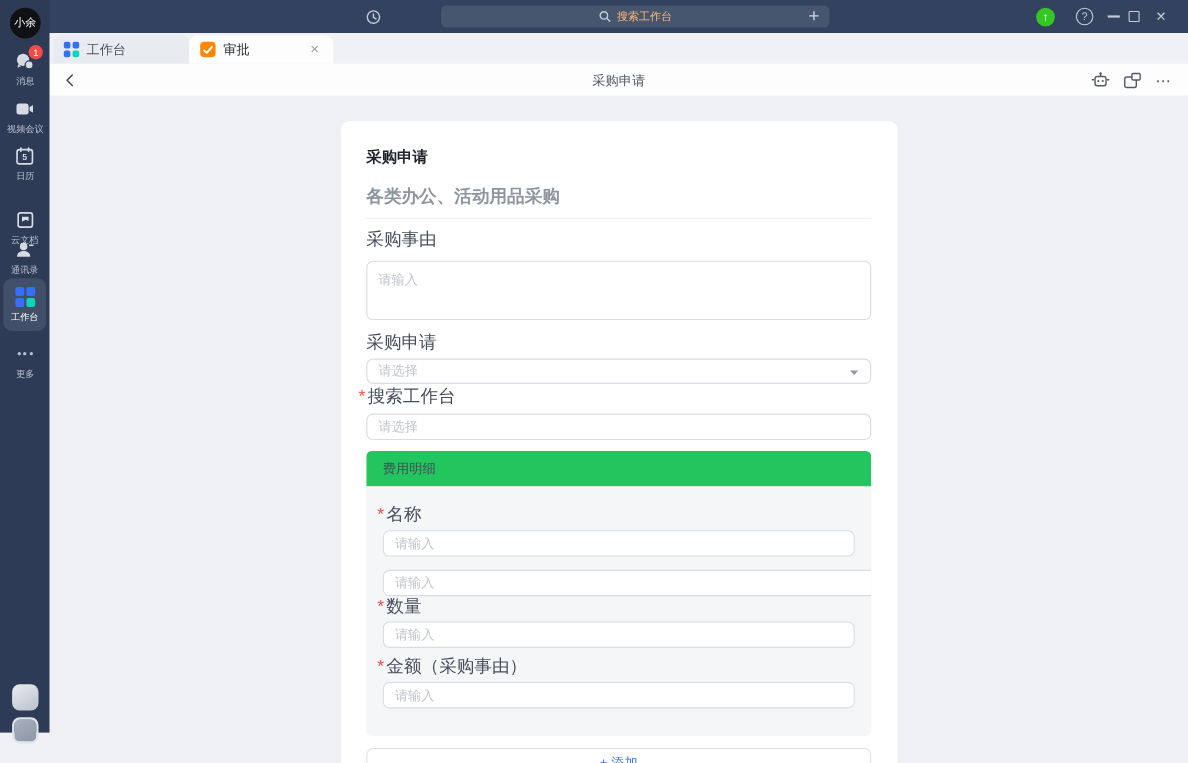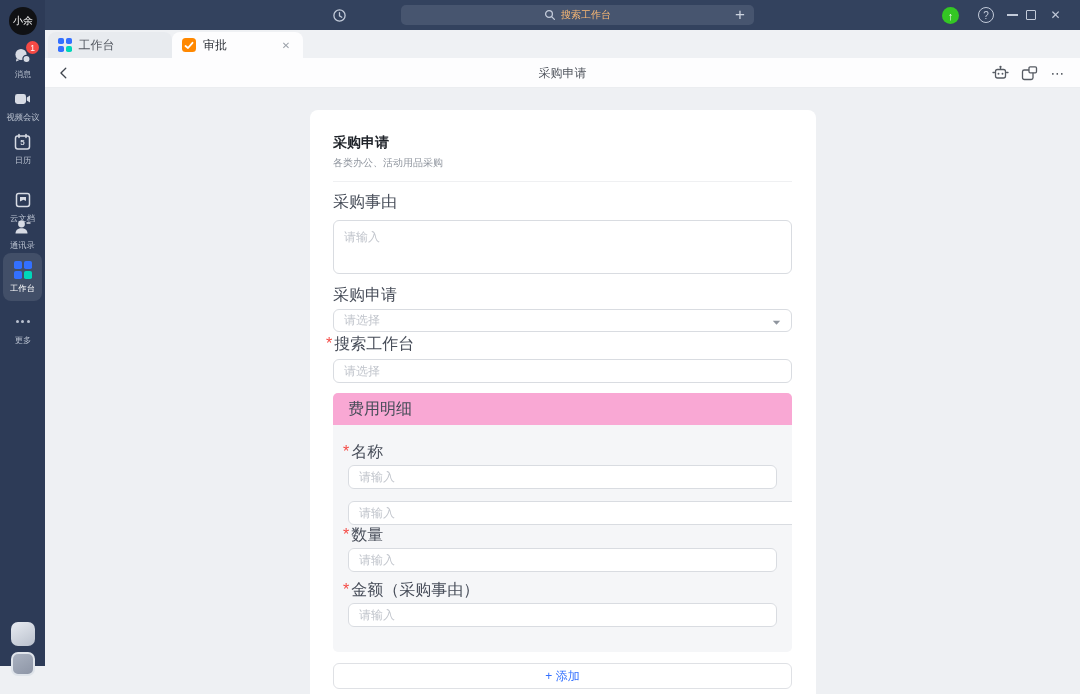--- a/index.html
+++ b/index.html
@@ -57,39 +57,39 @@
   .ctitle { position:absolute; left:0; right:0; top:0; height:30px; line-height:30px; text-align:center; font-size:12px; color:#51565e; pointer-events:none; }
   .cicons { position:absolute; right:13px; top:0; height:30px; display:flex; align-items:center; gap:11px; }
   .cicon { width:18px; height:18px; display:flex; align-items:center; justify-content:center; cursor:pointer; color:#565b63; }
   .hmore { font-size:14px; color:#565b63; letter-spacing:1px; }
 
   
   .main { position:absolute; left:45px; top:88px; width:1035px; height:606px; background:#eef0f3; overflow:hidden; }
   .card { position:absolute; left:265px; top:22px; width:506px; height:640px; background:#ffffff; border-radius:8px;
     padding:22px 24px 0 23px; }
   .form-title { font-size:14px; font-weight:bold; color:#1f2329; line-height:20px; }
-  .form-sub { font-size:10px; color:#8f959e; line-height:16px; margin-top:3px; }
+  .form-sub { font-size:16px; color:#8f959e; line-height:16px; margin-top:20px;font-weight:bold; }
   .divider { height:1px; background:#eff0f2; margin-top:10px; }
   .flabel { font-size:16px; color:#474d59; line-height:12px; }
   .flabel.mt1 { margin-top:14px; }
   .flabel.mt2 { margin-top:15px; }
   .flabel.req { margin-left:-7px; margin-top:6px; }
   .star { color:#f54a45; margin-right:2px; }
   textarea.finput, input.finput { display:block; width:459px; border:1px solid #d9dce1; border-radius:6px; background:#fff;
     font-family:inherit; font-size:12px; color:#2b2f36; outline:none; resize:none; }
   textarea.finput { height:54px; margin-top:12px; padding:8px 10px; }
   input.finput { height:24px; margin-top:9px; padding:0 10px; }
   .finput::placeholder { color:#c1c5cc; }
   .selectbox { width:459px; height:23px; margin-top:8px; border:1px solid #d9dce1; border-radius:6px; background:#fff;
     display:flex; align-items:center; padding:0 10px; cursor:pointer; }
   .selectbox .ph { font-size:12px; color:#c1c5cc; }
   .selectbox .caret { margin-left:auto; }
 
   .section { width:459px; margin-top:10px; border-radius:5px; overflow:hidden; background:#f5f6f8; }
-  .sec-head { height:27px; background:#f9a8d4; display:flex; align-items:center; padding:16px 15px; font-size:16px; color:#474d59; }
+  .sec-head { height:27px; background:#22c55e; display:flex; align-items:center; padding:16px 15px; font-size:12px; color:#474d59; }
   .sec-body { padding:17px 15px 13px; }
   .sec-body .flabel.req { margin-left:-5px; margin-top:4px; }
   .sec-body .flabel.req + input.finput { width:429px; margin-top:7px; margin-bottom:12px; }
   .sec-body input.finput:last-child { margin-bottom:0; }
 
   .add-btn { width:459px; height:26px; margin-top:11px; background:#fff; border:1px solid #dfe1e5; border-radius:6px;
     display:flex; align-items:center; justify-content:center; font-size:12px; color:#3370ff; cursor:pointer; }
 </style>
 </head>
 <body>

